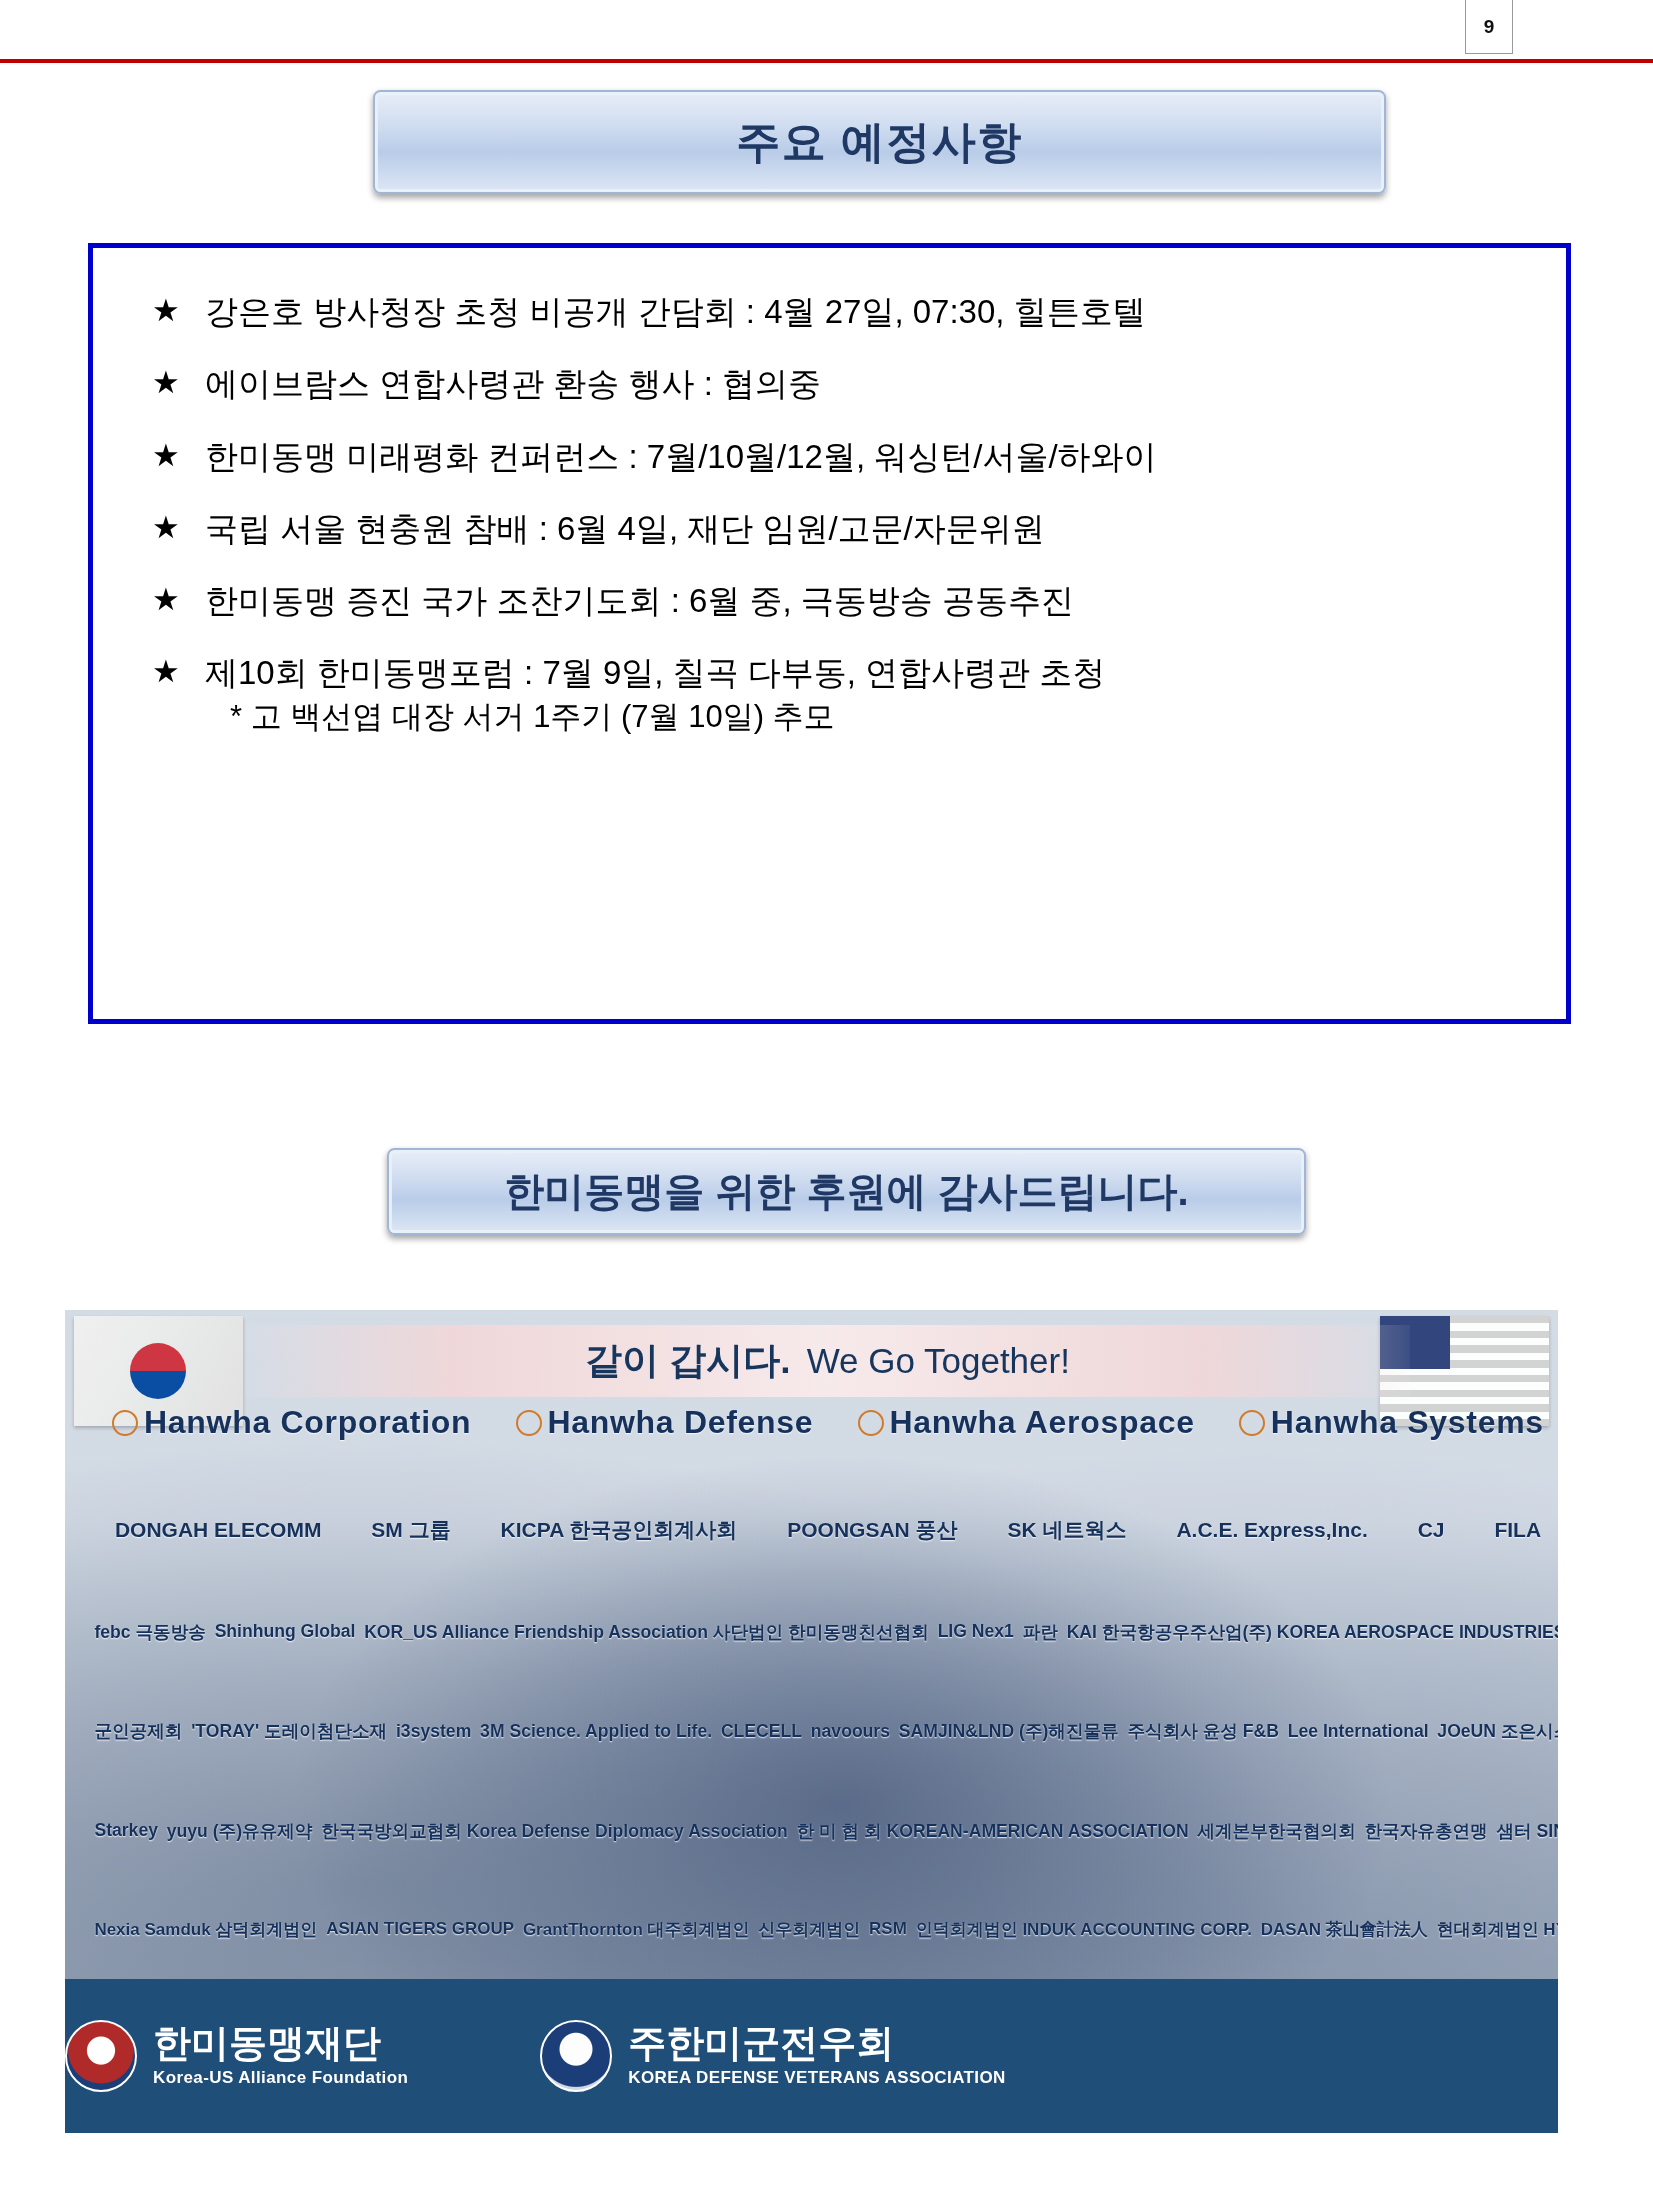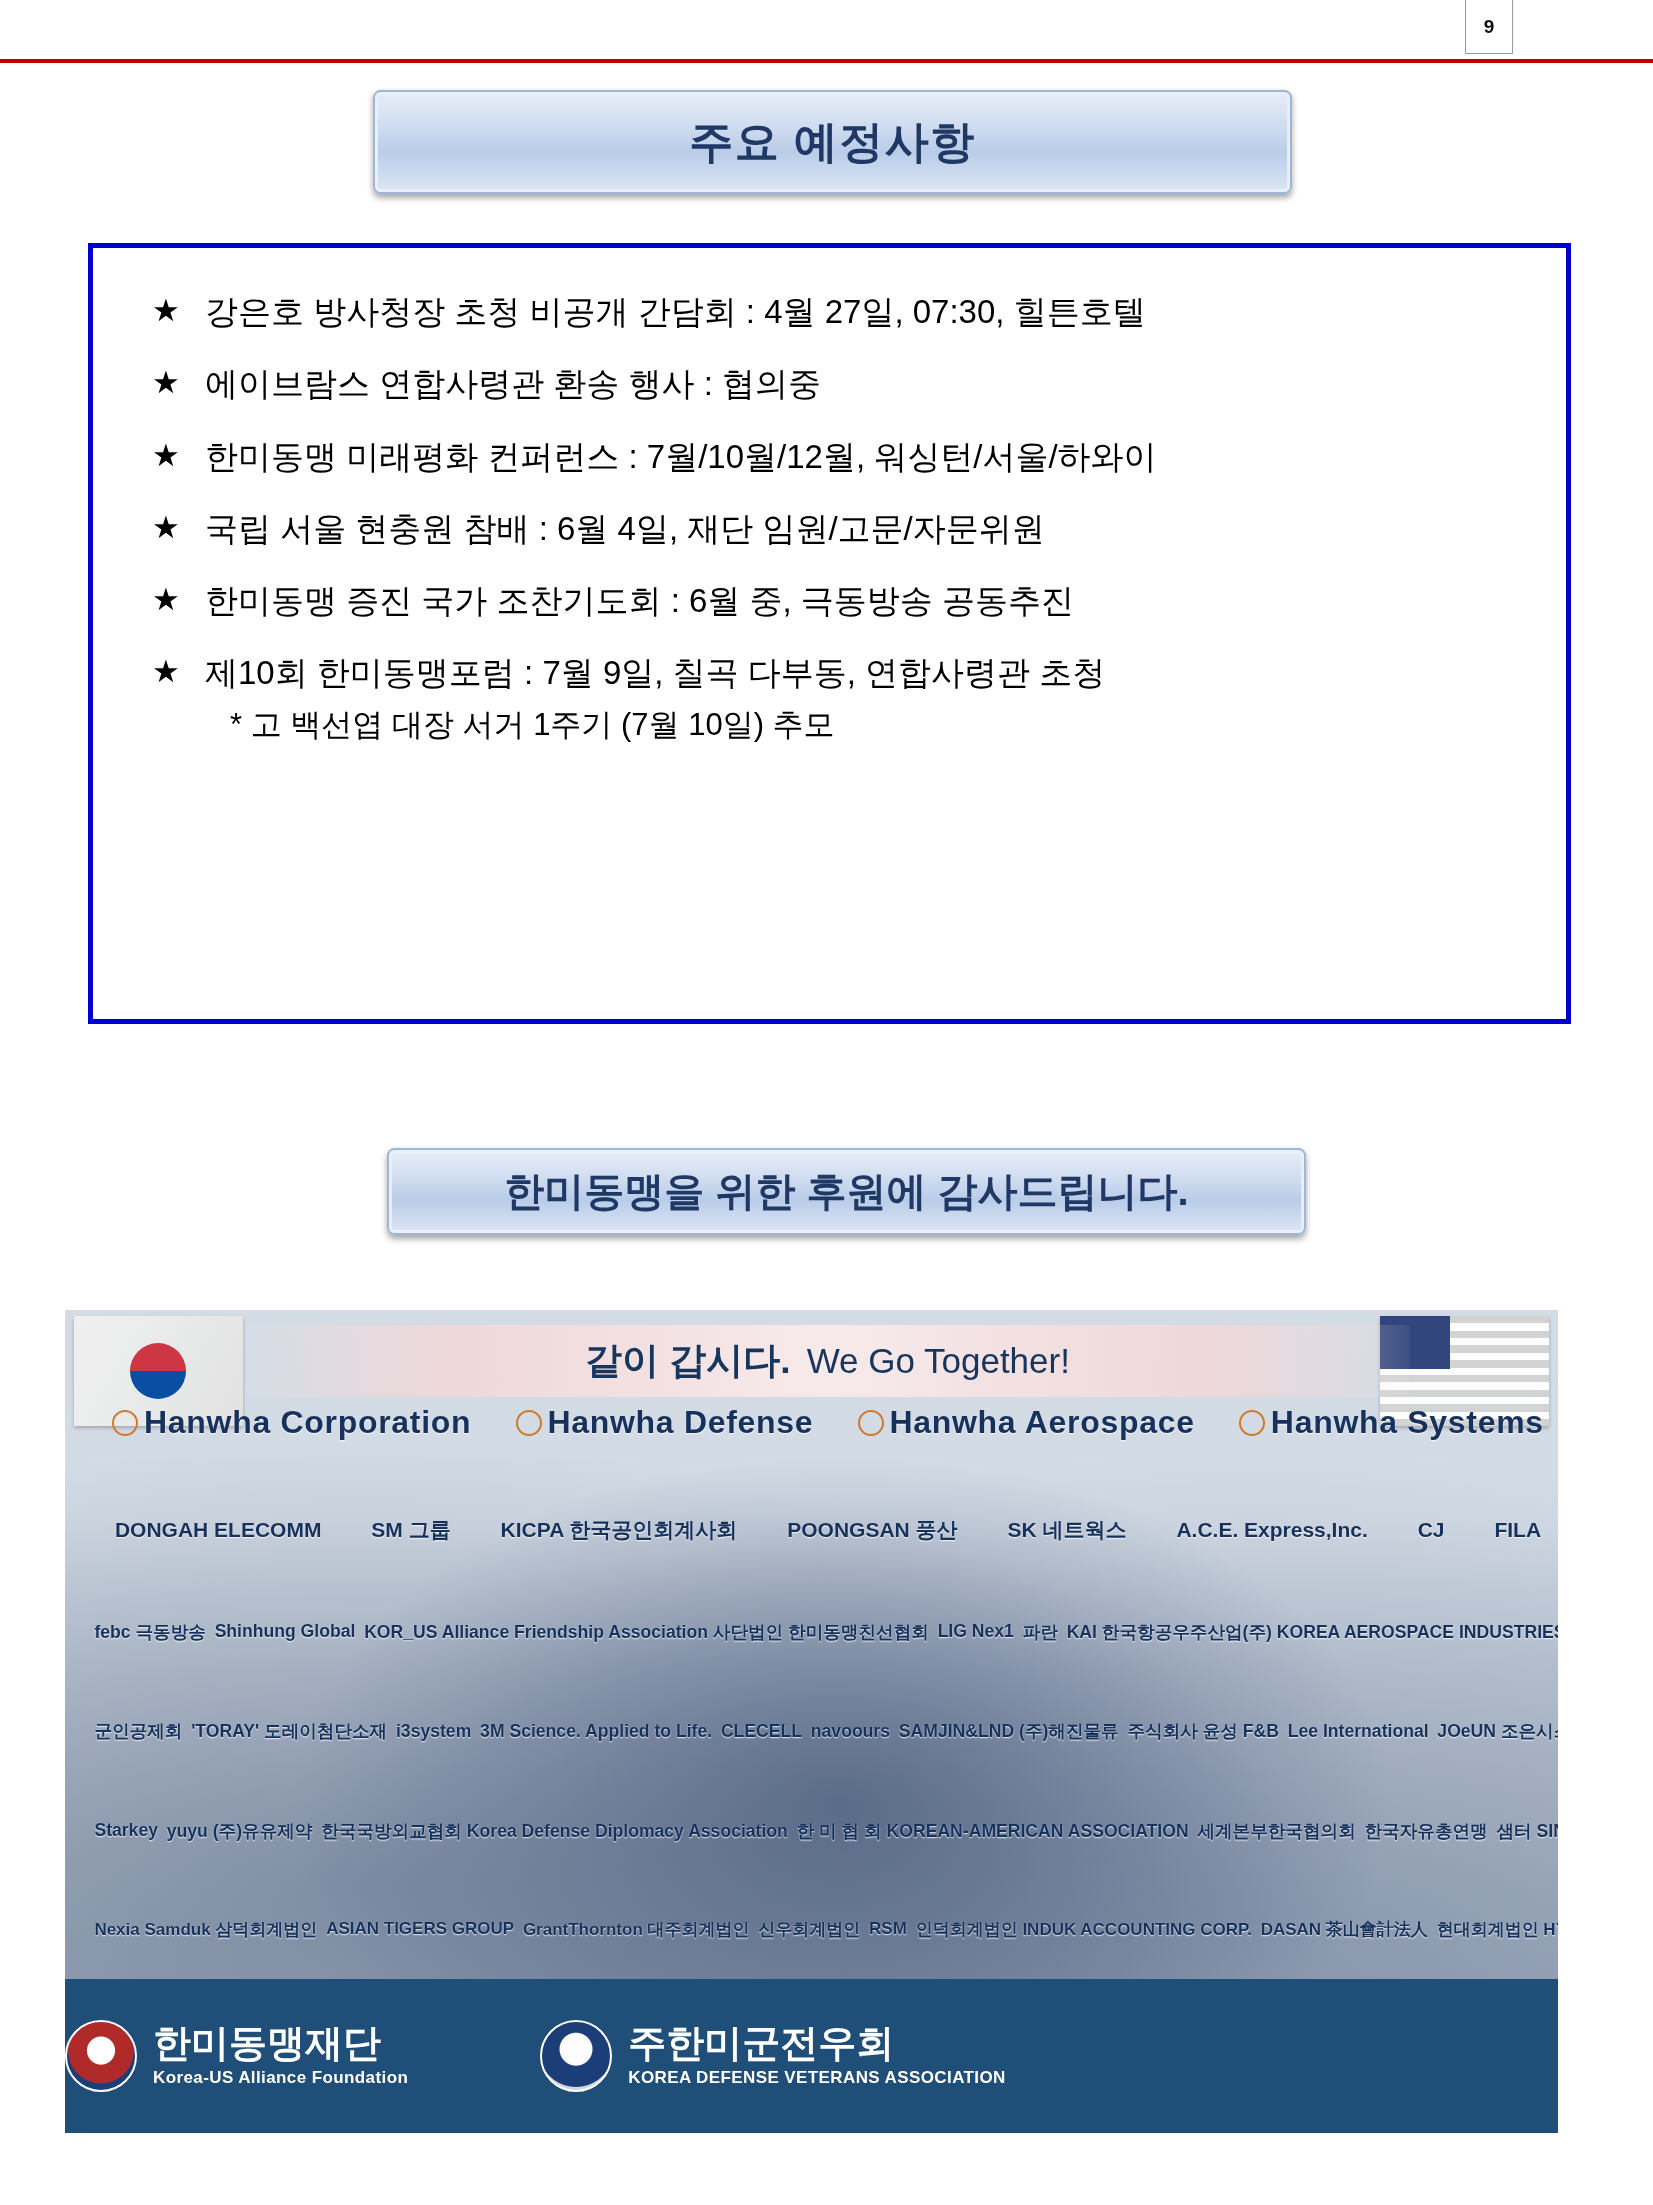--- a/index.html
+++ b/index.html
@@ -49,21 +49,21 @@
     border-radius: 7.4px;
     box-shadow: 0 3.7px 6.6px rgba(0,0,0,0.35), inset 0 0 0 2.9px #e9f0fa, inset 0 1.5px 2.9px rgba(255,255,255,0.9);
     display: flex;
     align-items: center;
     justify-content: center;
     color: #1f3864;
   }
   #title-banner {
     top: 90px;
     left: 373px;
-    width: 919px;
+    width: 1013px;
     height: 104px;
     font-size: 44px;
     font-weight: bold;
     letter-spacing: 1.5px;
   }
   #thanks-banner {
     top: 1148px;
     left: 387px;
     width: 919px;
     height: 87px;
@@ -97,21 +97,21 @@
   .bullet-star {
     width: 53px;
     flex: 0 0 53px;
     font-size: 31px;
     line-height: 1.25;
     color: #000;
   }
   .bullet-text { flex: 1 1 auto; }
   .bullet-sub {
     font-size: 31px;
-    margin-top: 12px;
+    margin-top: 4px;
     padding-left: 25px;
     white-space: nowrap;
   }
 
   
   #sponsor-block {
     position: absolute;
     top: 1310px;
     left: 65px;
     width: 1493px;

